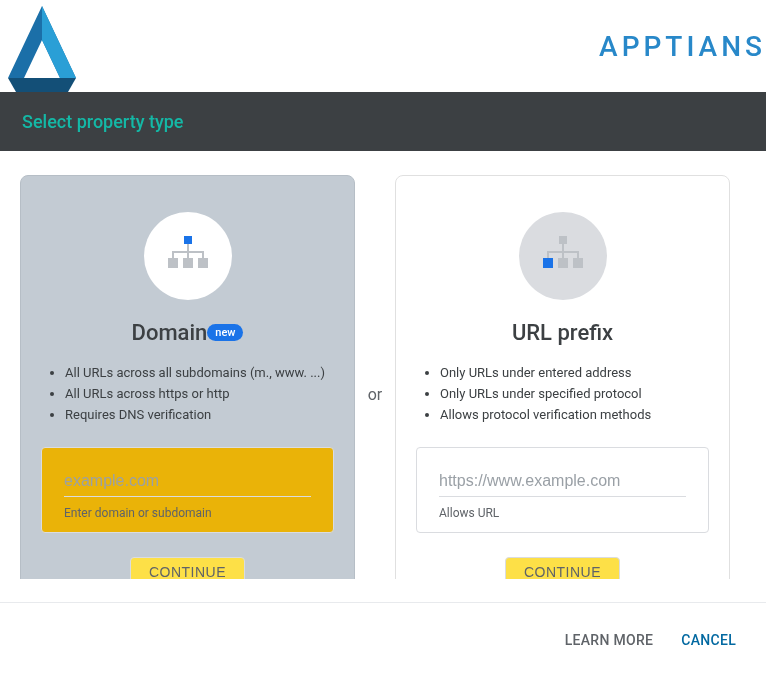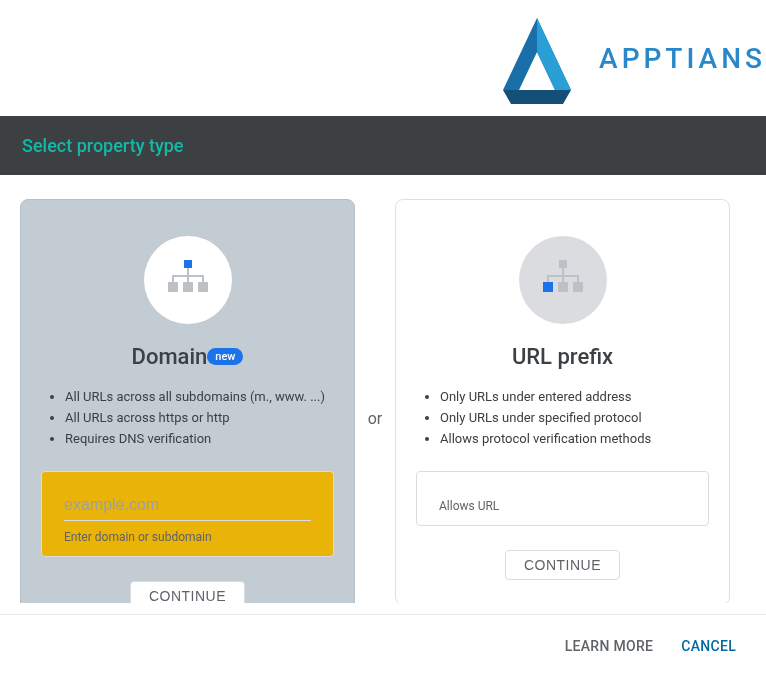--- a/index.html
+++ b/index.html
@@ -1,18 +1,18 @@
 <!DOCTYPE html>
 <html><head>
   <meta charset="utf-8">
   <style>
     * { box-sizing: border-box; margin: 0; padding: 0; }
     body { font-family: 'Roboto', Arial, sans-serif; background: #fff; width: 766px; height: 676px; overflow: hidden; position: relative; }
     
-    .logo-bar { height: 116px; display: flex; align-items: center; justify-content: flex-end; gap: 20px; }
+    .logo-bar { height: 92px; display: flex; align-items: center; justify-content: space-between; gap: 20px; }
     .logo-mark svg { display: block; }
     .logo-text { color: #2888c9; font-size: 28px; font-weight: 500; letter-spacing: 4px; }
     
     .header-bar { background: #3c4043; color: #14b8a6; padding: 19px 22px; font-size: 18px; font-weight: 500; }
     
     .content-wrap { position: relative; height: 428px; overflow-y: auto; padding-bottom: 10px; }
     .content-wrap::-webkit-scrollbar { width: 16px; }
     .content-wrap::-webkit-scrollbar-track { background: #f1f1f1; }
     .content-wrap::-webkit-scrollbar-thumb { background: #c1c1c1; border-radius: 2px; }
     
@@ -35,23 +35,23 @@
     .bullets { margin: 18px 24px 22px 44px; list-style: disc; color: #3c4043; font-size: 13px; line-height: 1.55; }
     .bullets li { margin-bottom: 1px; }
     
     .inputbox { margin: 0 20px; background: #eab308; border: 1px solid #dadce0; border-radius: 4px; padding: 18px 22px 12px; }
     .card.plain .inputbox { background: #fff; }
     .inputfield { border: none; border-bottom: 1px solid #dadce0; width: 100%; font-size: 16px; padding: 6px 0; outline: none; color: #3c4043; background: transparent; }
     .inputfield::placeholder { color: #9aa0a6; }
     .helper { font-size: 12px; color: #5f6368; margin-top: 9px; }
     
     .btn-row { text-align: center; margin-top: 24px; }
-    .continue-btn { display: inline-block; border: 1px solid #dadce0; background: #ffffff; color: #5f6368; font-size: 14px; font-weight: 500; letter-spacing: 0.5px; padding: 6px 18px; border-radius: 4px; cursor: pointer; }
+    .continue-btn { display: inline-block; border: 1px solid #dadce0; background: #fde047; color: #5f6368; font-size: 14px; font-weight: 500; letter-spacing: 0.5px; padding: 6px 18px; border-radius: 4px; cursor: pointer; }
     
-    .footer { position: absolute; bottom: 0; left: 0; right: 0; border-top: 1px solid #e8eaed; height: 62px; display: flex; align-items: center; justify-content: flex-end; gap: 28px; padding: 0 30px; background: #fff; }
+    .footer { position: absolute; bottom: 0; left: 0; right: 0; border-top: 1px solid #e8eaed; height: 74px; display: flex; align-items: center; justify-content: flex-end; gap: 28px; padding: 0 30px; background: #fff; }
     .footer-link { color: #5f6368; font-size: 14px; font-weight: 500; letter-spacing: 0.3px; cursor: pointer; }
     .footer-link.primary { color: #0369a1; }
   </style>
 </head>
 <body>
 
 <div class="logo-bar">
   <span class="logo-mark">
     <svg width="84" height="92" viewBox="0 0 84 92">
       <path d="M42 6 L76 78 L60 78 L42 40 L24 78 L8 78 Z" fill="#1b6fa8"></path>
@@ -117,20 +117,21 @@
       </div>
       <div class="card-title">
         <span>URL prefix</span>
       </div>
       <ul class="bullets">
         <li>Only URLs under entered address</li>
         <li>Only URLs under specified protocol</li>
         <li>Allows protocol verification methods</li>
       </ul>
       <div class="inputbox">
+        <input class="inputfield" placeholder="https://www.example.com" style="">
         <div class="helper">Allows URL</div>
       </div>
       <div class="btn-row">
         <button class="continue-btn">CONTINUE</button>
       </div>
     </div>
 
   </div>
 </div>
 

